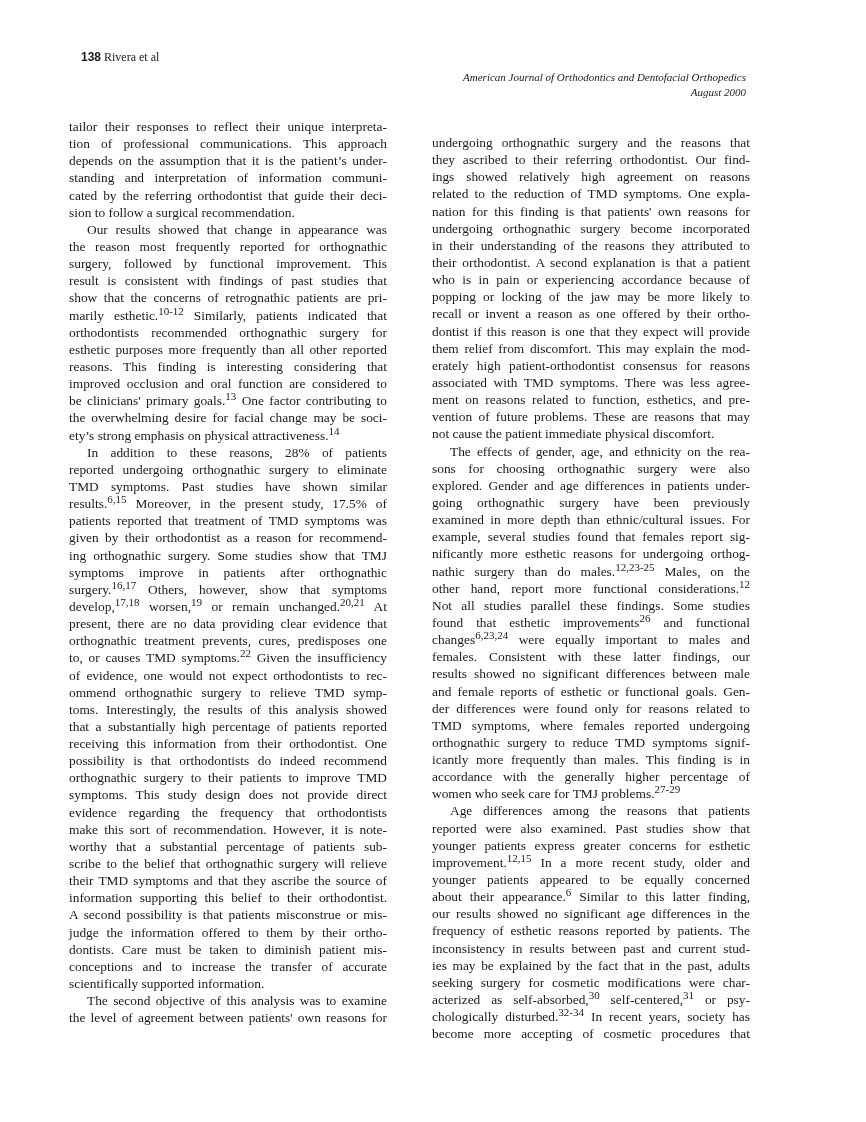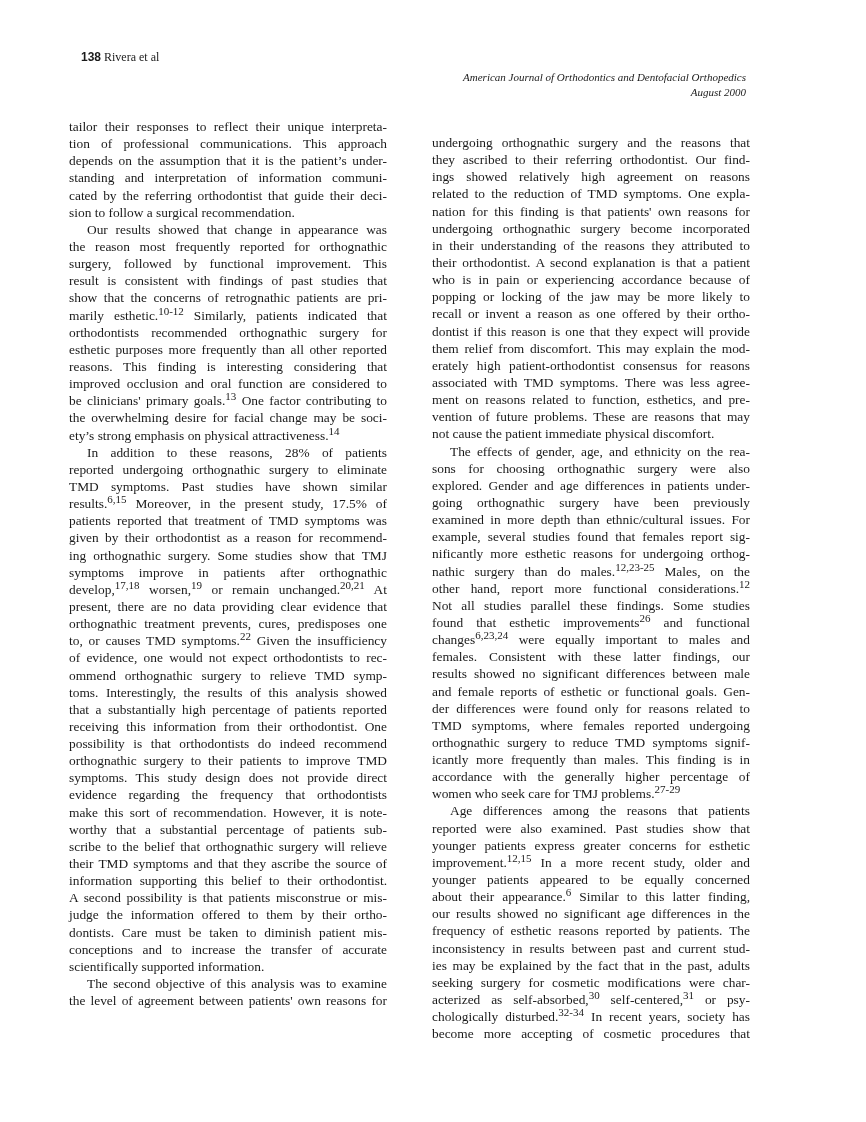--- a/index.html
+++ b/index.html
@@ -106,20 +106,21 @@
     <span class="line">the overwhelming desire for facial change may be soci-</span>
     <span class="line last"><span>ety’s strong emphasis on physical attractiveness.</span><sup>14</sup><span></span></span>
     <span class="line indent">In addition to these reasons, 28% of patients</span>
     <span class="line">reported undergoing orthognathic surgery to eliminate</span>
     <span class="line">TMD symptoms. Past studies have shown similar</span>
     <span class="line"><span>results.</span><sup>6,15</sup><span> Moreover, in the present study, 17.5% of</span></span>
     <span class="line">patients reported that treatment of TMD symptoms was</span>
     <span class="line">given by their orthodontist as a reason for recommend-</span>
     <span class="line">ing orthognathic surgery. Some studies show that TMJ</span>
     <span class="line">symptoms improve in patients after orthognathic</span>
+    <span class="line"><span>surgery.</span><sup>16,17</sup><span> Others, however, show that symptoms</span></span>
     <span class="line"><span>develop,</span><sup>17,18</sup><span> worsen,</span><sup>19</sup><span> or remain unchanged.</span><sup>20,21</sup><span> At</span></span>
     <span class="line">present, there are no data providing clear evidence that</span>
     <span class="line">orthognathic treatment prevents, cures, predisposes one</span>
     <span class="line"><span>to, or causes TMD symptoms.</span><sup>22</sup><span> Given the insufficiency</span></span>
     <span class="line">of evidence, one would not expect orthodontists to rec-</span>
     <span class="line">ommend orthognathic surgery to relieve TMD symp-</span>
     <span class="line">toms. Interestingly, the results of this analysis showed</span>
     <span class="line">that a substantially high percentage of patients reported</span>
     <span class="line">receiving this information from their orthodontist. One</span>
     <span class="line">possibility is that orthodontists do indeed recommend</span>

